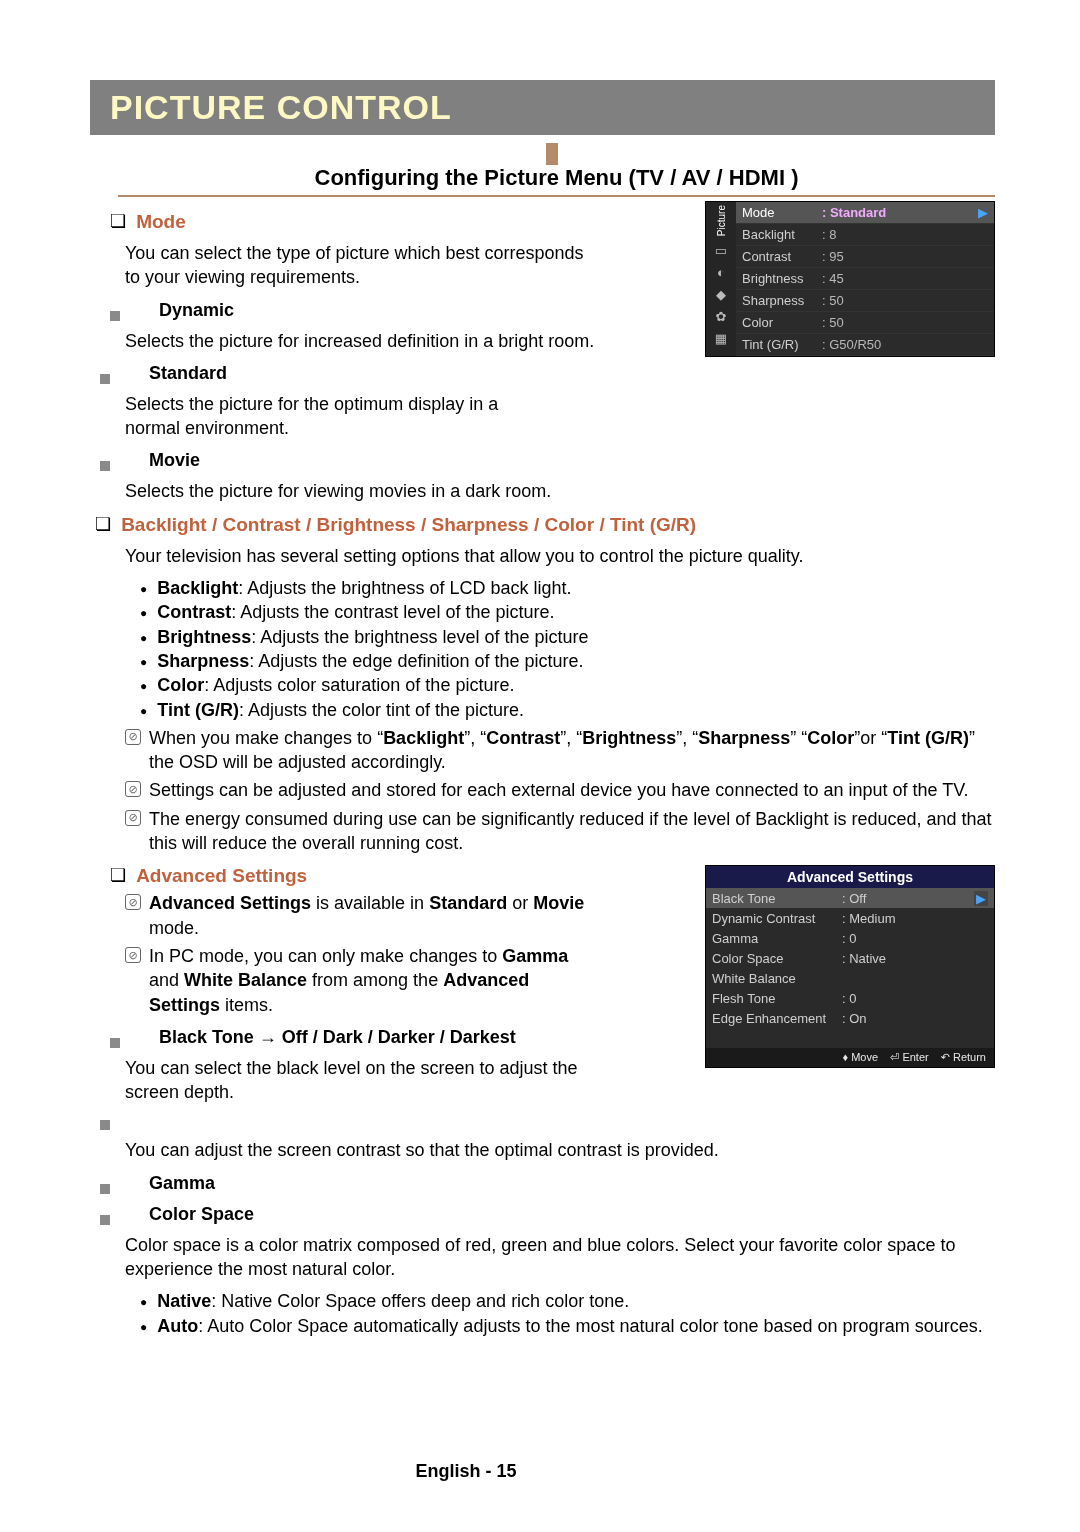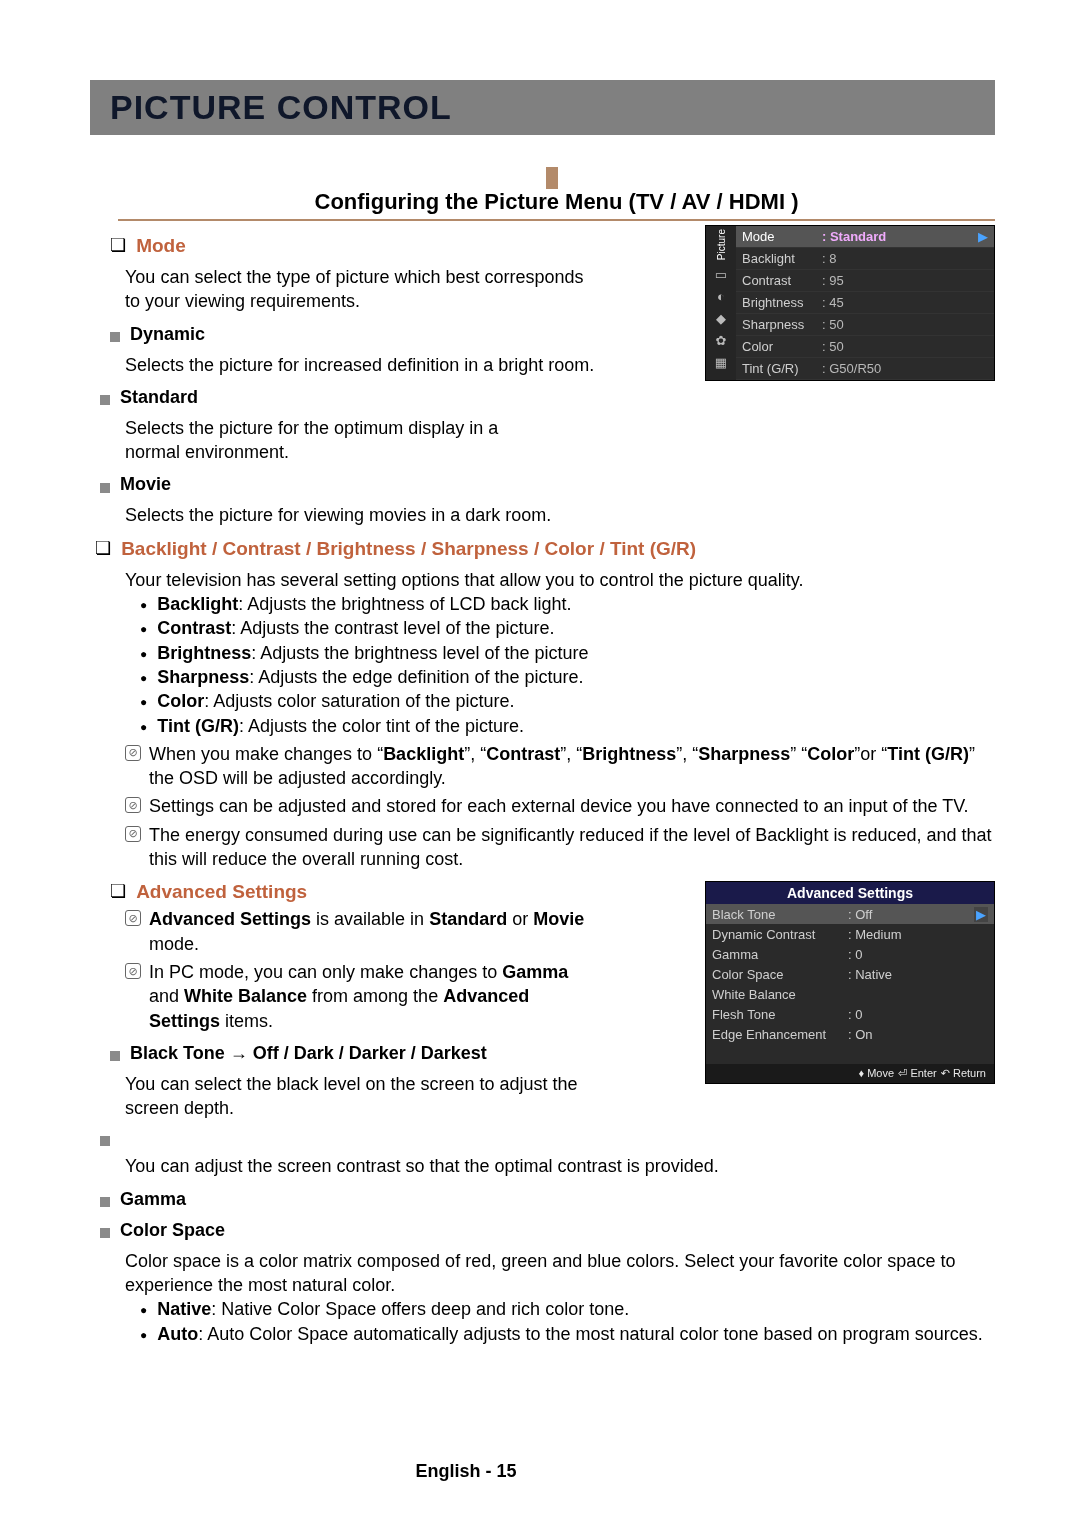--- a/index.html
+++ b/index.html
@@ -7,25 +7,25 @@
     width: 1080px;
     height: 1532px;
     background: #fff;
     font-family: Arial, Helvetica, sans-serif;
     color: #000;
     padding: 80px 85px 0 110px;
     position: relative;
   }
   .title-bar {
     background: #808080;
-    color: #0f172a;
+    color: #fef9c3;
     font-size: 34px;
     font-weight: bold;
     padding: 8px 20px;
-    margin-bottom: 32px;
+    margin-bottom: 8px;
     margin-left: -20px;
     letter-spacing: 1px;
   }
   .sub-bar {
     display: flex;
     align-items: center;
     border-bottom: 2px solid #b38a6a;
     padding-bottom: 4px;
     margin-bottom: 14px;
     margin-left: 8px;
@@ -39,24 +39,24 @@
   }
   .sub-bar .text {
     font-size: 22px;
     font-weight: bold;
   }
   .content { margin-left: 0; }
   .h3-row { display:flex; align-items:flex-start; margin-top: 10px; margin-left: -15px;}
   .h3-bullet { font-size: 18px; margin-right: 10px; line-height:1.2;}
   .h3 { font-size: 19px; font-weight: bold; color: #c0623d; }
   .body-text { font-size: 18px; line-height: 1.35; margin-left: 15px; margin-top: 8px; }
-  .h4-row { display:flex; align-items:center; margin-top: 10px; margin-left: -10px;}
+  .h4-row { display:flex; align-items:flex-end; margin-top: 10px; margin-left: -10px; gap: 29px;}
   .h4-bullet { width:10px; height:10px; background:#8a8a8a; margin-top:6px; margin-right:10px;}
   .h4 { font-size: 18px; font-weight: bold; }
-  .ul { margin-left: 30px; margin-top:0;text-align:center; }
+  .ul { margin-left: 30px; margin-top:8px;text-align:center; }
   .ul .li { font-size:18px; line-height:1.35; display:flex; }
   .ul .li::before { content:"●"; font-size:12px; margin-right:10px; margin-top:5px;}
   .note-row { display:flex; align-items:flex-start; margin-left:15px; margin-top:4px; font-size:18px; line-height:1.35;}
   .note-icon { width:16px; height:16px; border:1.5px solid #666; border-radius:3px; display:flex; align-items:center; justify-content:center; font-size:11px; color:#666; margin-right:8px; margin-top:3px; flex-shrink:0;}
   .float-right { float:right; margin-left:15px; }
 
   
   .osd1 { width:290px; display:flex; border:1px solid #000; background:#000; color:#cfcfcf; font-size:13px; margin-top: -10px;}
   .osd1 .sidebar { width:30px; background:#252525; display:flex; flex-direction:column; align-items:center;}
   .osd1 .sidebar .vert { writing-mode: vertical-rl; transform: rotate(180deg); color:#fff; font-size:10px; padding:3px 0;}
@@ -65,25 +65,25 @@
   .osd1 .row { display:flex; align-items:center; height:22px; padding-left:6px; border-bottom:1px solid #333;}
   .osd1 .row.sel { background:#555; color:#fff;}
   .osd1 .label { width:80px; }
   .osd1 .val { color:#b9b9b9; }
   .osd1 .row.sel .val { color:#f0abfc; font-weight:bold; }
   .osd1 .arrow { margin-left:auto; margin-right:6px; color:#4aa3ff;}
 
   
   .osd2 { width:290px; background:#2a2a2a; color:#cfcfcf; font-size:13px; border:1px solid #000;}
   .osd2 .titlebar { background:#1a1a4a; color:#fff; text-align:center; font-weight:bold; padding:3px 0; font-size:14px;}
-  .osd2 .row { display:flex; align-items:center; height:20px; padding-left:6px;gap:6px;}
+  .osd2 .row { display:flex; align-items:center; height:20px; padding-left:6px;}
   .osd2 .row.sel { background:#555; }
   .osd2 .label2 { width:130px; }
   .osd2 .arrow2 { margin-left:auto; margin-right:6px; color:#4aa3ff; background:#444; width:14px; text-align:center;}
-  .osd2 .footer { background:#1a1a1a; color:#e8e8e8; font-size:11px; display:flex; justify-content:flex-end; gap:4px; padding:3px 8px;}
+  .osd2 .footer { background:#1a1a1a; color:#e8e8e8; font-size:11px; display:flex; justify-content:flex-end; gap:12px; padding:3px 8px;}
   .osd2 .footer span::before { margin-right:3px; }
 
   .page-footer {
     position:absolute; bottom:50px; left:0; width:932px; text-align:center; font-weight:bold; font-size:18px;
   }
   strong { font-weight:bold; }
 </style>
 </head>
 <body>
 

